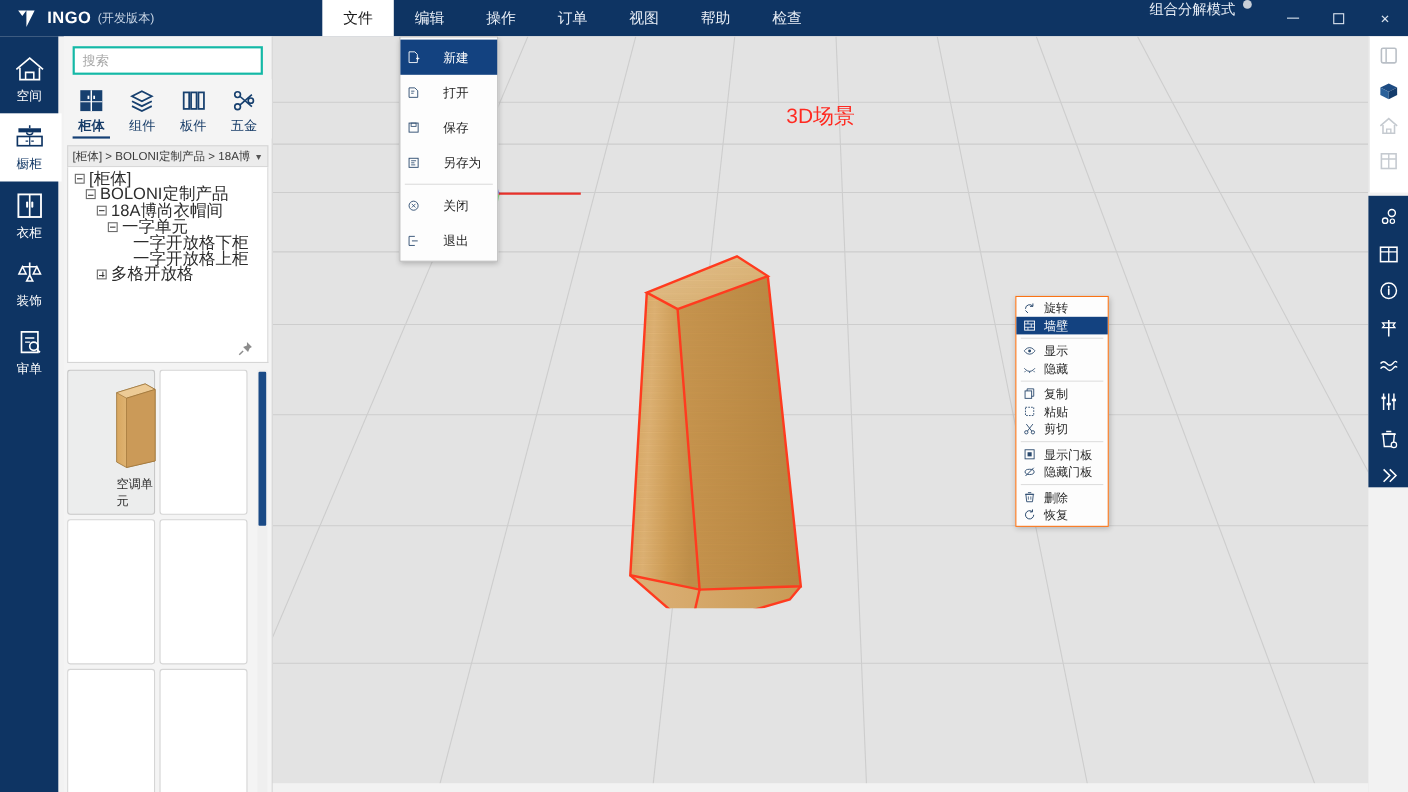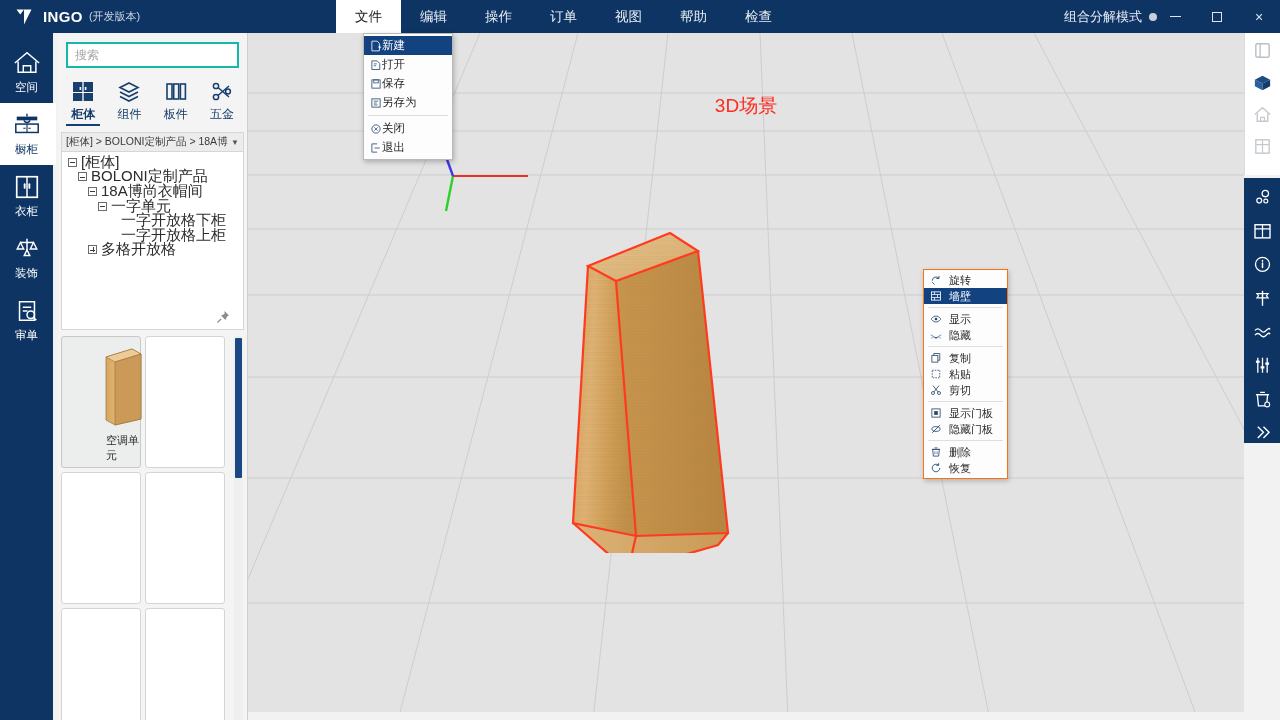--- a/index.html
+++ b/index.html
@@ -8,54 +8,54 @@
     font-family: "Liberation Sans", "DejaVu Sans", sans-serif;
     background: #f2f2f2;
   }
   #app { position: relative; width: 1280px; height: 720px; }
 
   
   .titlebar {
     position: absolute; left: 0; top: 0; width: 1280px; height: 33px;
     background: #0e3463; display: flex; align-items: center;
   }
-  .brand { display: flex; align-items: center; padding-left: 14px; width: 336px; }
+  .brand { display: flex; align-items: center; padding-left: 14px; width: 293px; }
   .brand-logo { width: 20px; height: 20px; margin-right: 9px; }
   .brand-name { color: #ffffff; font-size: 15px; font-weight: bold; letter-spacing: .4px; }
   .brand-sub { color: #c7d4e4; font-size: 11px; margin-left: 6px; }
 
   .menubar { display: flex; align-items: stretch; height: 33px; }
   .menu-item {
     padding: 0 19px; height: 33px; line-height: 33px;
     color: #e8eef6; font-size: 13.5px; cursor: default; white-space: nowrap;
   }
   .menu-item.active { background: #ffffff; color: #1a1a1a; }
 
   .mode-area {
-    position: absolute; right: 123px; top: 0; height: 33px;
-    display: flex; align-items: center; gap: 7px;
+    position: absolute; right: 142px; top: 0; height: 33px;
+    display: flex; align-items: flex-start; gap: 7px;
   }
   .mode-label { color: #e8eef6; font-size: 13px; }
   .mode-dot { width: 8px; height: 8px; border-radius: 50%; background: #c8cfd8; }
 
   .wincontrols { position: absolute; right: 0; top: 0; height: 33px; display: flex; }
   .wc { width: 42px; height: 33px; display: flex; align-items: center; justify-content: center;
         color: #dce5f0; font-size: 14px; }
   .wc .min { display: block; width: 11px; height: 1px; background: #dce5f0; }
   .wc .max { display: block; width: 10px; height: 10px; border: 1px solid #dce5f0; }
 
   
   .dropdown {
     position: absolute; left: 363px; top: 33px; width: 90px;
     background: #fdfdfd; border: 1px solid #b9b9b9;
     box-shadow: 1px 2px 5px rgba(0,0,0,.25); z-index: 60; padding: 2px 0;
   }
   .dd-item {
-    display: flex; align-items: center; height: 19px; padding: 0 6px;
-    font-size: 11.5px; color: #232323; gap: 0;
+    display: flex; align-items: center; height: 32px; padding: 0 6px;
+    font-size: 11.5px; color: #232323; gap: 21px;
   }
   .dd-item.sel { background: #134280; color: #fff; }
   .dd-ico { width: 12px; height: 12px; flex: 0 0 12px; position: relative; }
   .dd-sep { height: 1px; background: #dcdcdc; margin: 3px 4px; }
 
   
   .rail {
     position: absolute; left: 0; top: 33px; width: 53px; height: 687px;
     background: #0e3463; display: flex; flex-direction: column; align-items: center;
     padding-top: 8px;

